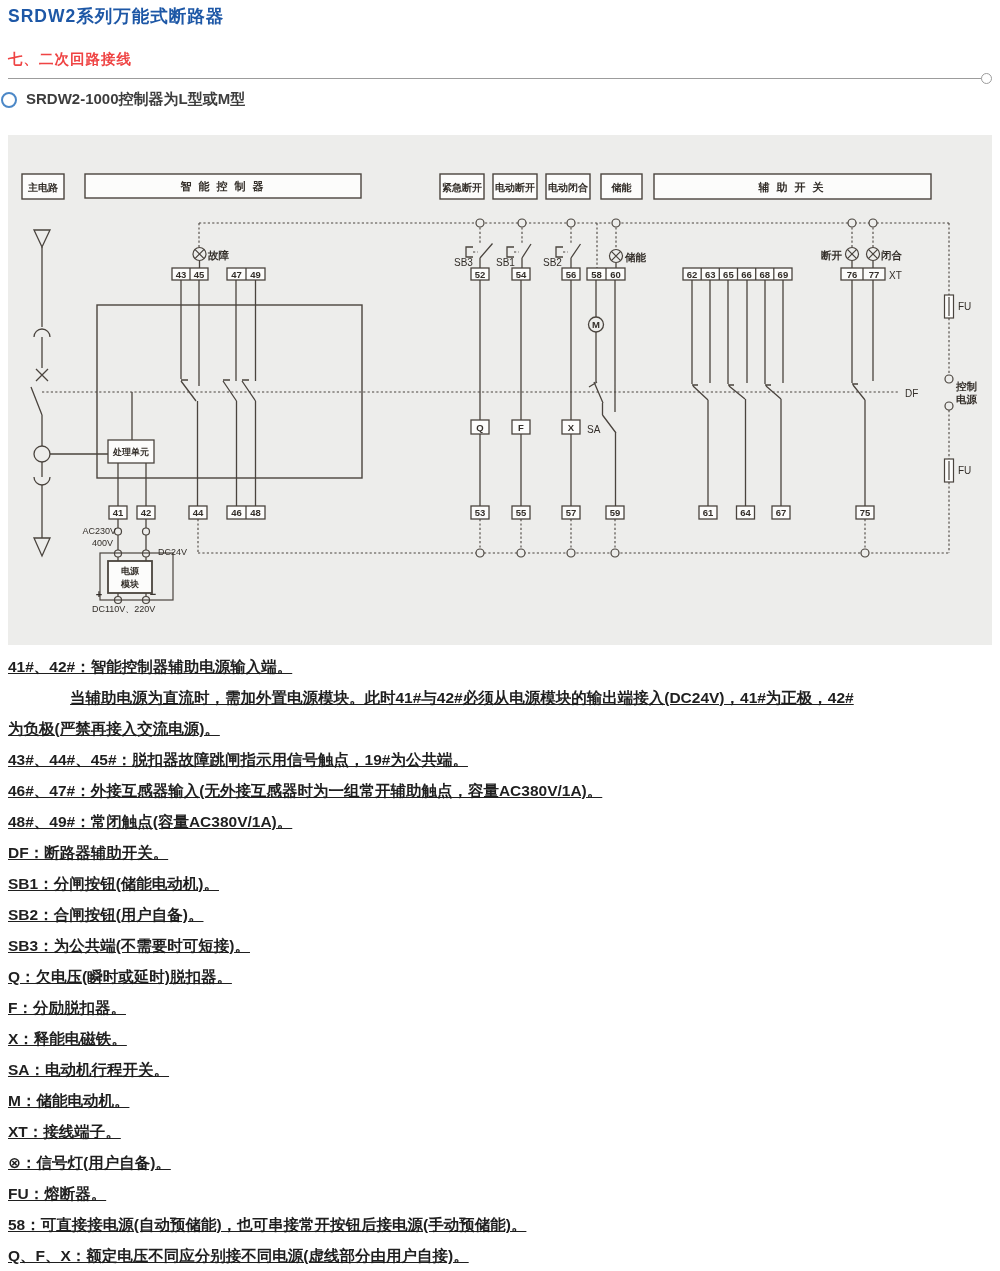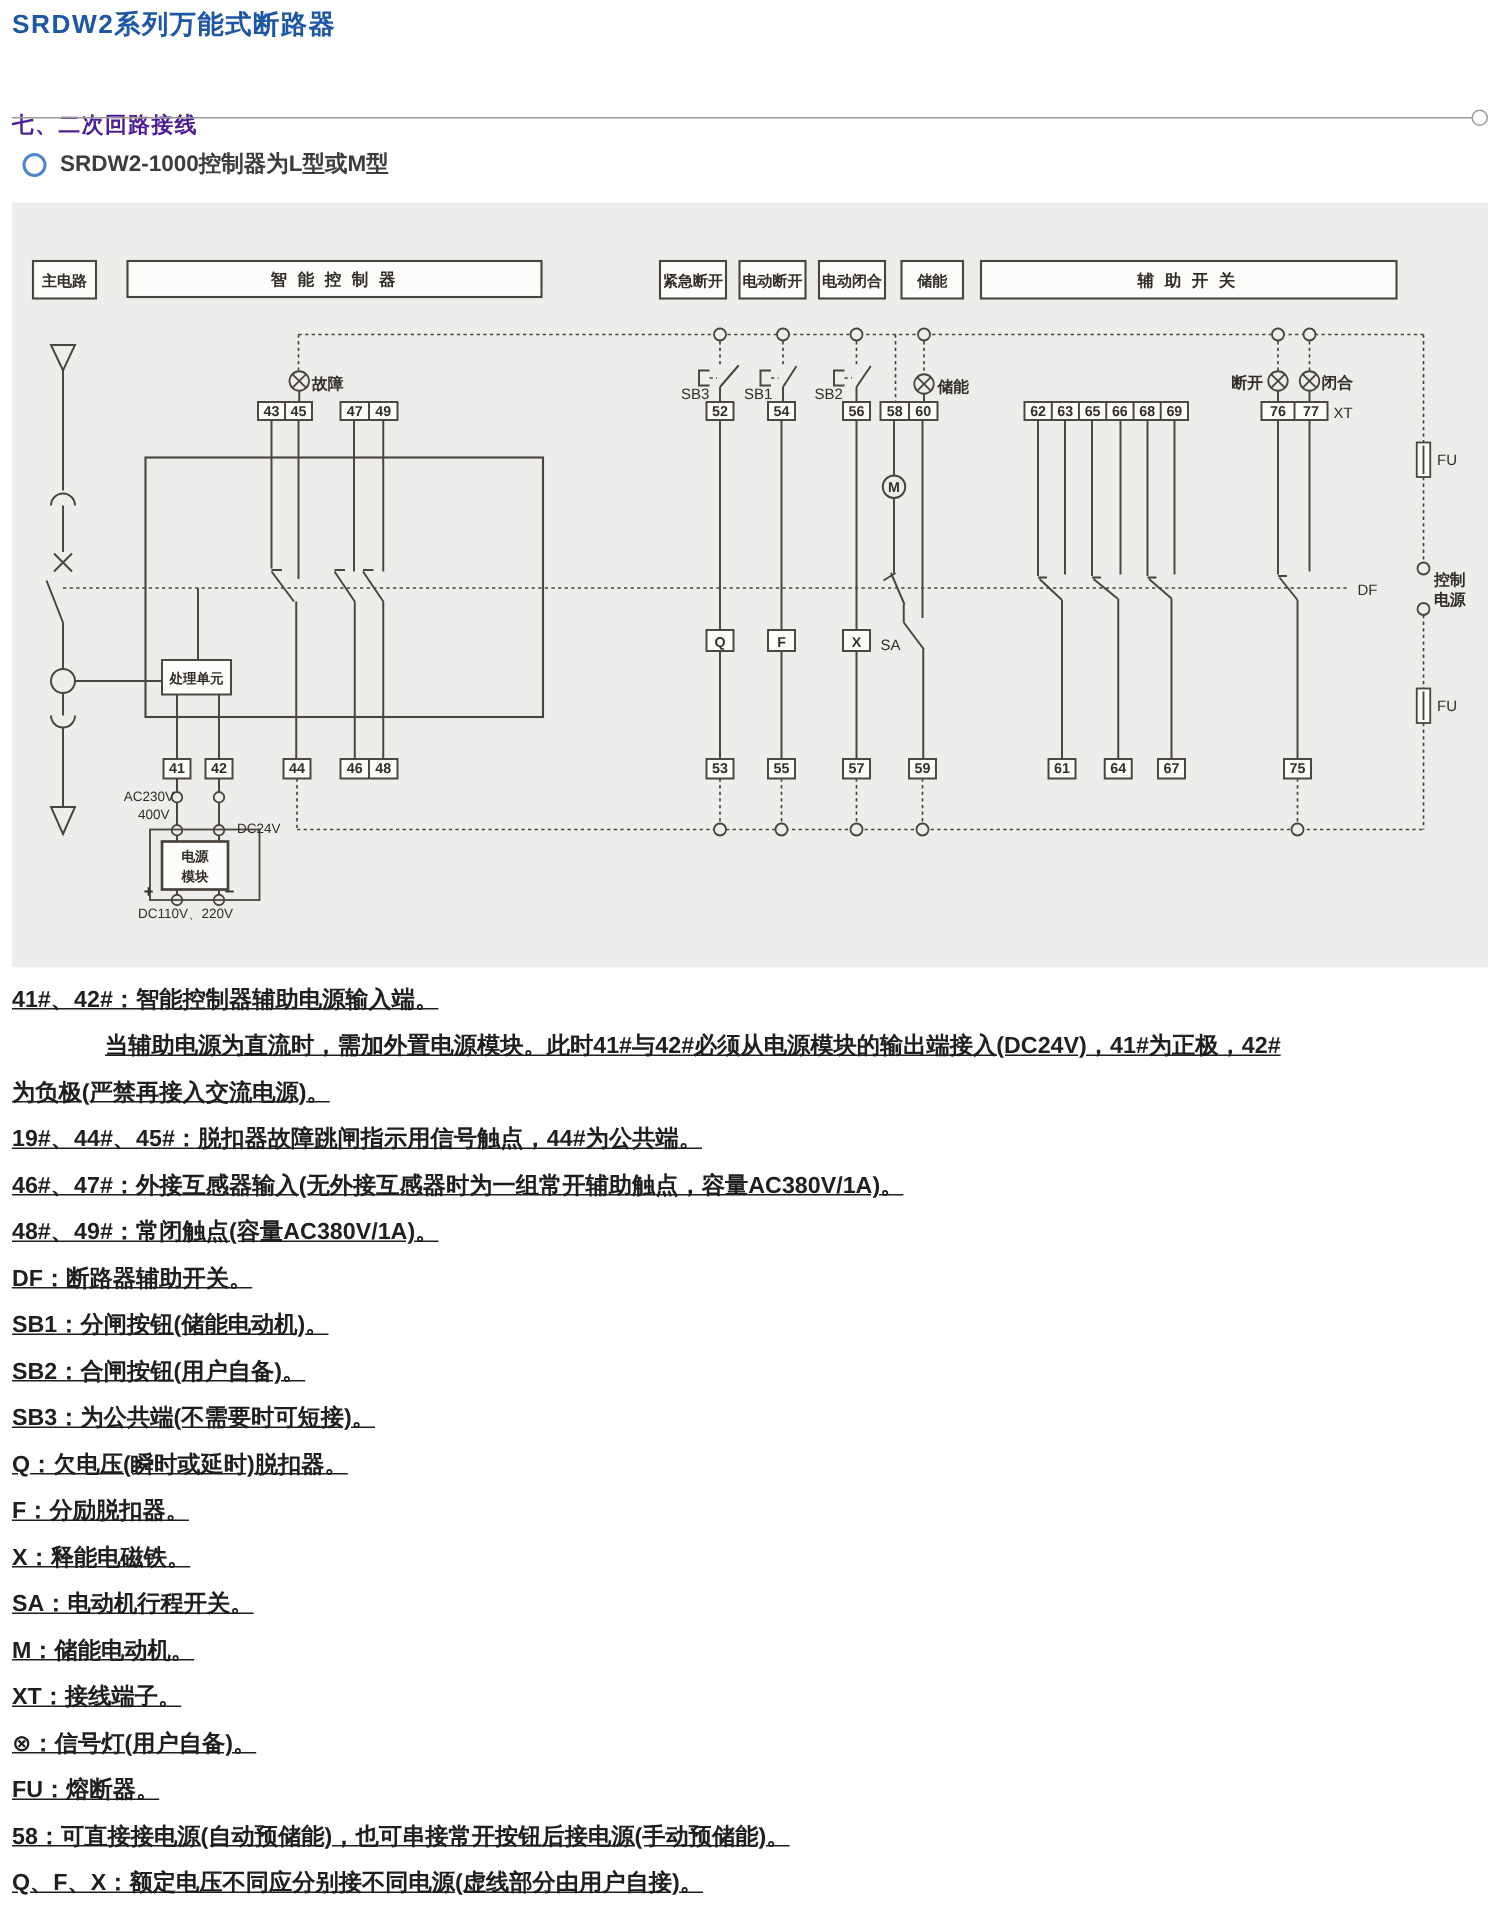--- a/index.html
+++ b/index.html
@@ -1,22 +1,22 @@
 <!DOCTYPE html>
 <html><head>
 <meta charset="utf-8">
 <style>
   html,body{margin:0;padding:0;background:#ffffff;width:1000px;height:1271px;overflow:hidden;
     font-family:"Liberation Sans","DejaVu Sans",sans-serif;}
   .abs{position:absolute;}
   #title{top:4px;left:8px;font-size:17.5px;font-weight:bold;color:#1d57a6;letter-spacing:1px;}
-  #section{top:50px;left:8px;font-size:14.5px;font-weight:bold;color:#4c1d95;letter-spacing:1px;margin-top:24px;}
+  #section{top:50px;left:8px;font-size:14.5px;font-weight:bold;color:#ef4444;letter-spacing:1px;}
   #rule{top:78px;left:8px;width:974px;height:1px;background:#9c9c9c;}
   #rule-end{top:73px;left:981px;width:9px;height:9px;border:1.5px solid #9c9c9c;border-radius:50%;background:#fff;}
-  #bullet-row{top:90px;left:15px;display:flex;align-items:center;margin-top:10px;}
+  #bullet-row{top:90px;left:1px;display:flex;align-items:center;}
   #bullet{width:12px;height:12px;border:2px solid #4c88c7;border-radius:50%;margin-right:9px;background:#fff;}
   #bullet-text{font-size:15px;font-weight:bold;color:#3d3d3d;}
   #diagram-wrap{top:135px;left:0;width:1000px;height:510px;}
   #notes{top:651px;left:8px;width:990px;color:#1f1f1f;font-size:15.5px;font-weight:bold;text-decoration:underline;}
   #notes div{line-height:31px;white-space:nowrap;}
   #notes div:nth-child(2){padding-left:62px;}
   svg text{fill:#332e29;}
   .tnum{font-size:9.5px;font-weight:bold;text-anchor:middle;}
   .hdr{font-size:10px;font-weight:bold;text-anchor:middle;}
   .hdrw{font-size:11px;font-weight:bold;text-anchor:middle;letter-spacing:2px;}
@@ -251,21 +251,21 @@
   <text x="958" y="474" class="lbl">FU</text>
   <text x="956" y="390" class="lblb">控制</text>
   <text x="956" y="403" class="lblb">电源</text>
 </svg>
 </div>
 
 <div class="abs" id="notes">
   <div>41#、42#：智能控制器辅助电源输入端。</div>
   <div>当辅助电源为直流时，需加外置电源模块。此时41#与42#必须从电源模块的输出端接入(DC24V)，41#为正极，42#</div>
   <div>为负极(严禁再接入交流电源)。</div>
-  <div>19#、44#、45#：脱扣器故障跳闸指示用信号触点，44#为公共端。</div>
+  <div>43#、44#、45#：脱扣器故障跳闸指示用信号触点，19#为公共端。</div>
   <div>46#、47#：外接互感器输入(无外接互感器时为一组常开辅助触点，容量AC380V/1A)。</div>
   <div>48#、49#：常闭触点(容量AC380V/1A)。</div>
   <div>DF：断路器辅助开关。</div>
   <div>SB1：分闸按钮(储能电动机)。</div>
   <div>SB2：合闸按钮(用户自备)。</div>
   <div>SB3：为公共端(不需要时可短接)。</div>
   <div>Q：欠电压(瞬时或延时)脱扣器。</div>
   <div>F：分励脱扣器。</div>
   <div>X：释能电磁铁。</div>
   <div>SA：电动机行程开关。</div>

